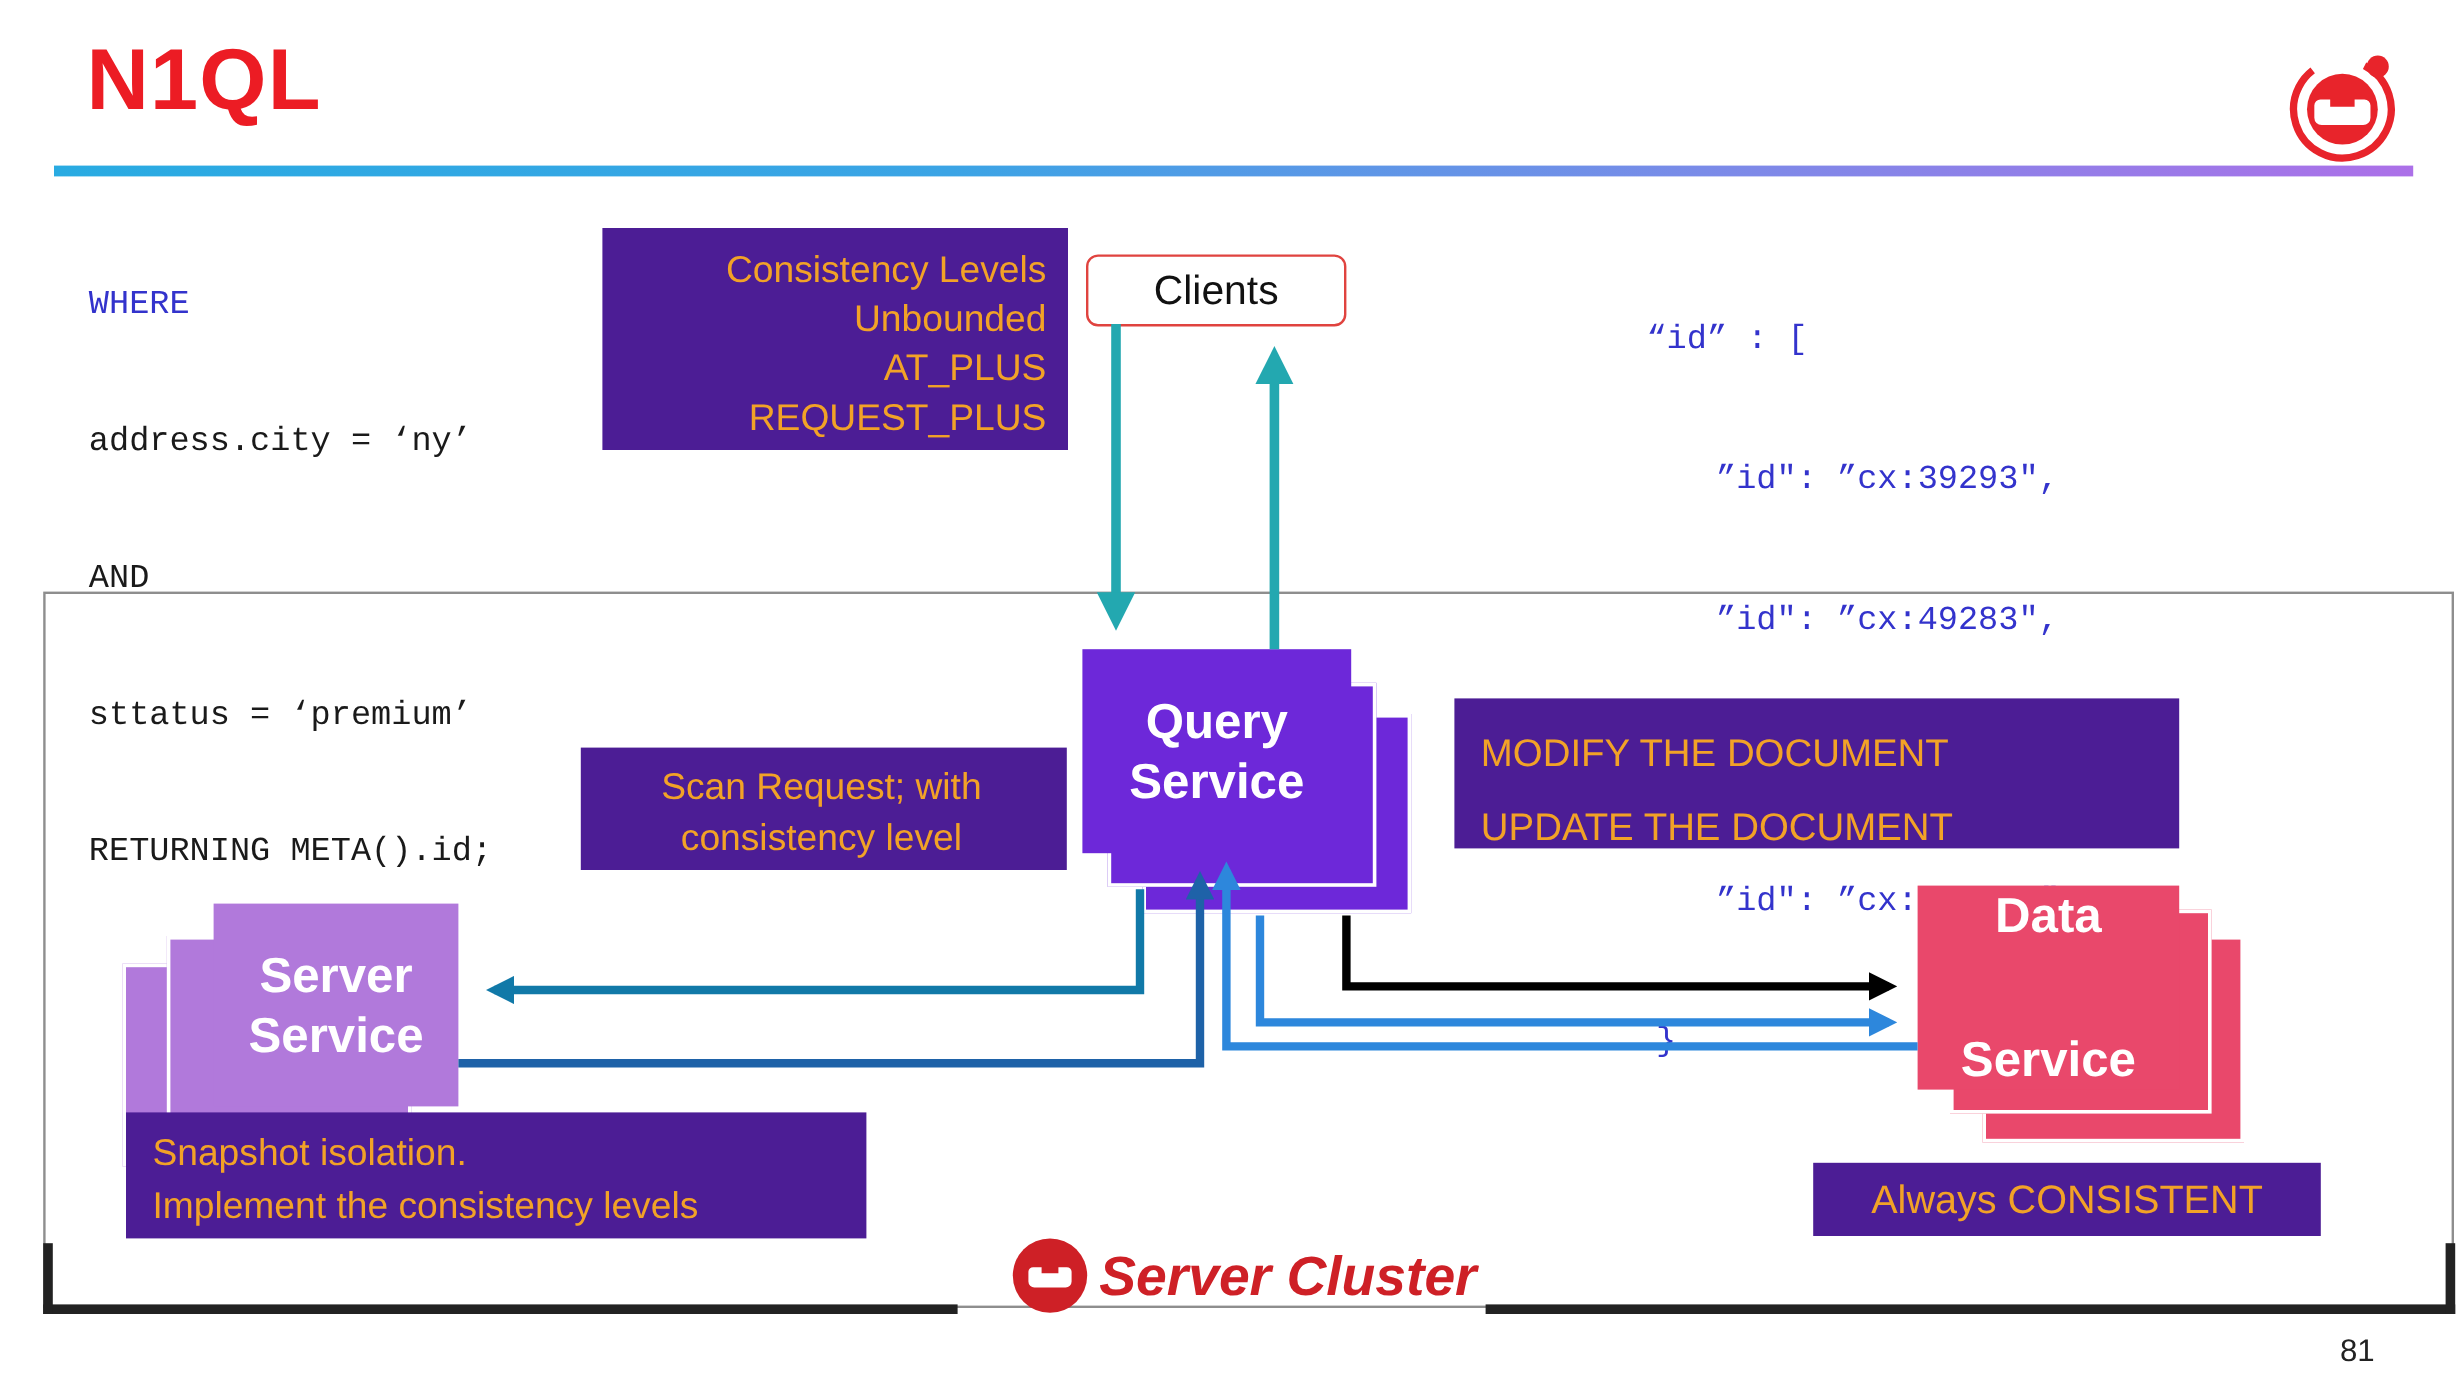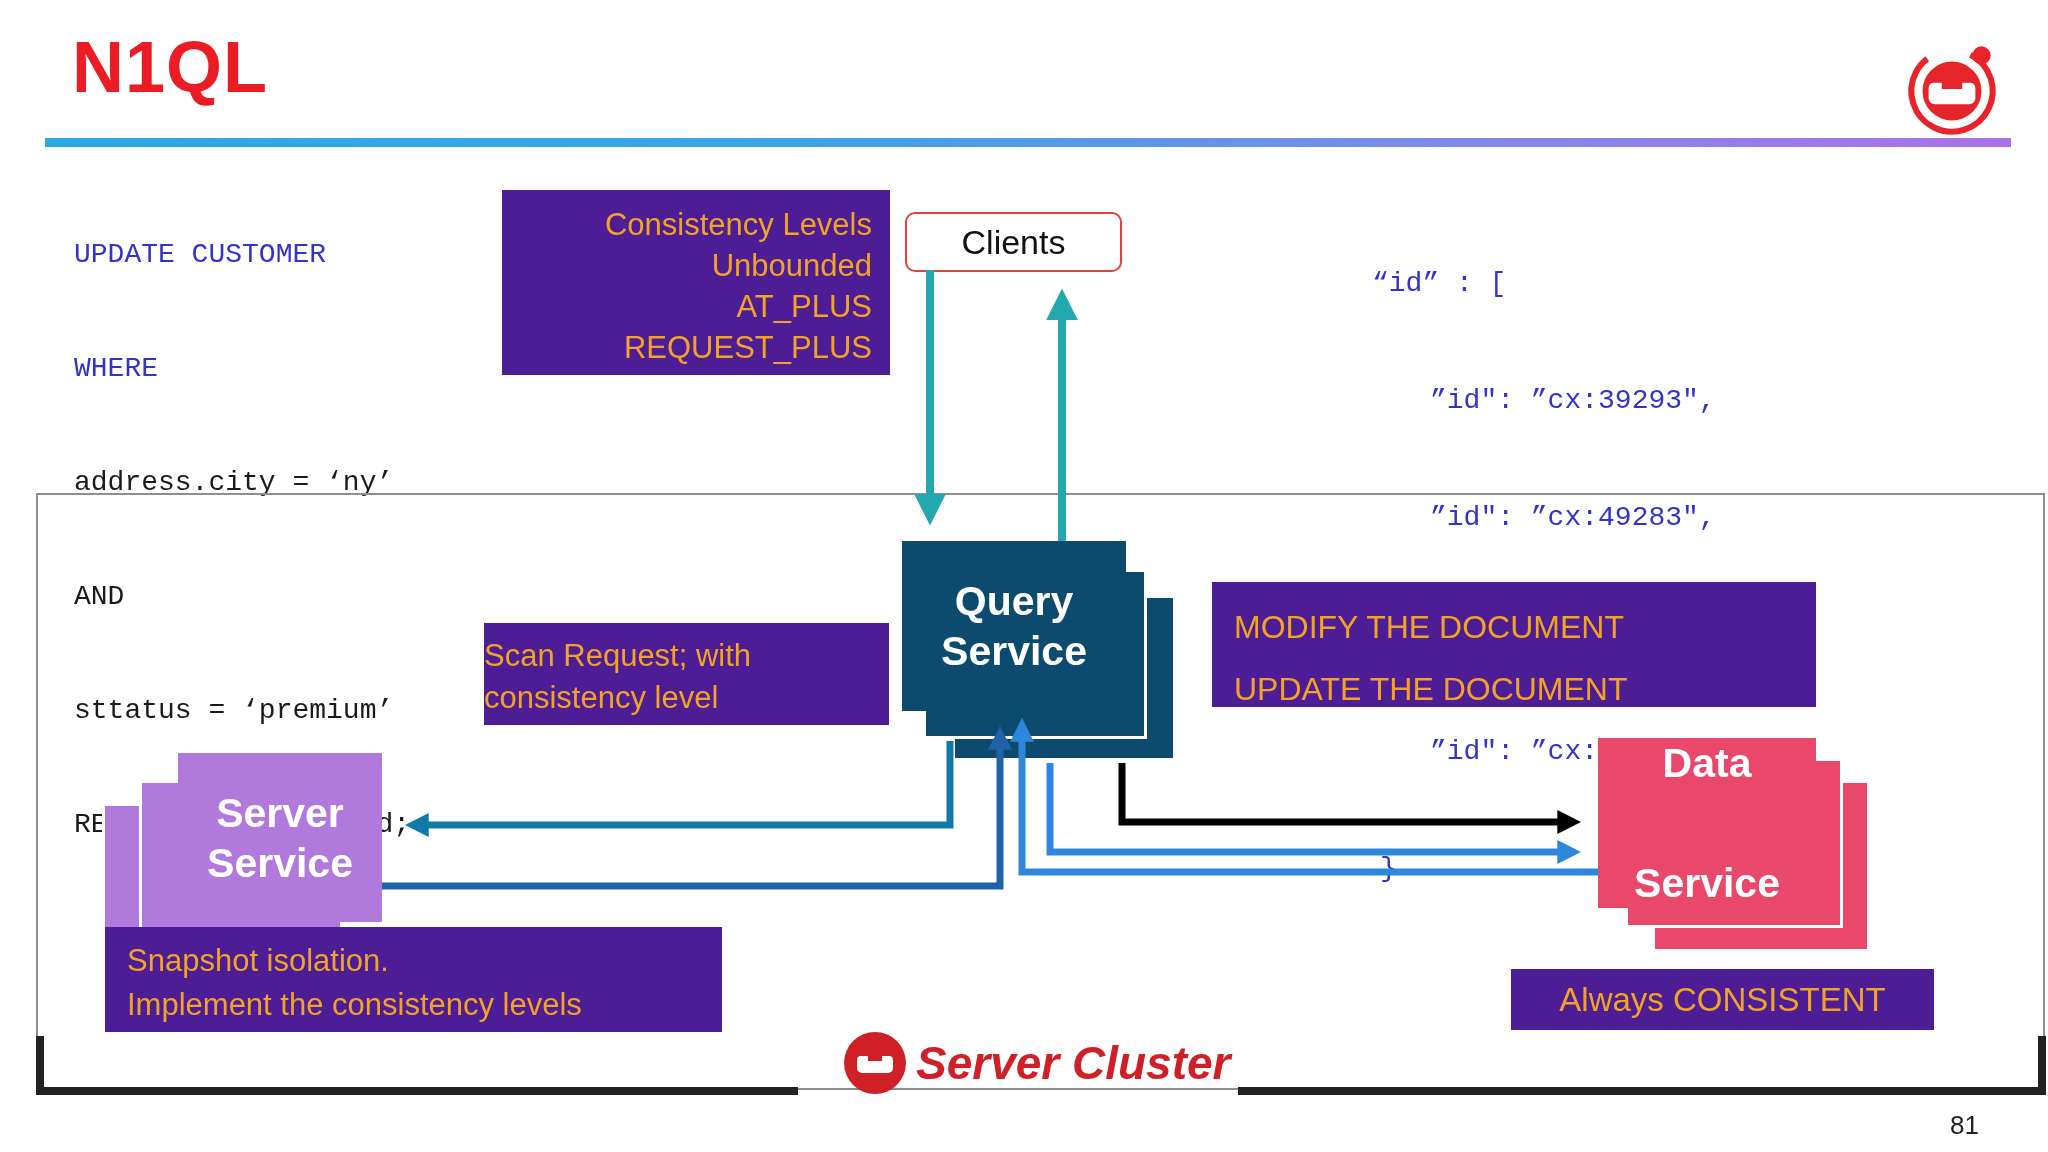--- a/index.html
+++ b/index.html
@@ -21,22 +21,22 @@
   
   .json{left:1372px;top:186px;font-family:"Liberation Mono","DejaVu Sans Mono",monospace;
         font-size:28px;line-height:39px;white-space:pre;color:#3333CC;}
   .json .ind{padding-left:58px;}
   .json .cls{padding-left:8px;}
 
   
   .blackbox{position:absolute;background:#4c1d95;color:#F2A227;box-sizing:border-box;}
   .consistency{left:502px;top:190px;width:388px;height:185px;text-align:right;
                padding:14px 18px 0 0;font-size:31px;line-height:41px;}
-  .scanbox{left:484px;top:623px;width:405px;height:102px;text-align:left;
-           padding:12px 20px 0 0;font-size:31px;line-height:42px;}
+  .scanbox{left:484px;top:623px;width:405px;height:102px;text-align:center;
+           padding:12px 20px 0 16px;font-size:31px;line-height:42px;}
   .modifybox{left:1212px;top:582px;width:604px;height:125px;
              padding:14px 0 0 22px;font-size:32px;line-height:62px;}
   .alwaysbox{left:1511px;top:969px;width:423px;height:61px;display:flex;align-items:center;
              justify-content:center;font-size:33px;}
   .snapshotbox{left:105px;top:927px;width:617px;height:105px;
                padding:12px 0 0 22px;font-size:31px;line-height:44px;z-index:6;}
 
   
   .clients{left:905px;top:212px;width:213px;height:56px;border:2px solid #E0433F;border-radius:10px;
            background:#fff;color:#111;font-size:34px;display:flex;align-items:center;justify-content:center;}
@@ -47,21 +47,21 @@
   .thick-bl{left:36px;top:1087px;width:762px;height:8px;}
   .thick-br{left:1238px;top:1087px;width:808px;height:8px;}
   .stub-l{left:36px;top:1036px;width:8px;height:59px;}
   .stub-r{left:2038px;top:1036px;width:8px;height:59px;}
 
   
   .svc{position:absolute;box-sizing:border-box;}
   .svc.back{border:3px solid #ffffff;}
   .svc-label{position:absolute;display:flex;flex-direction:column;align-items:center;justify-content:center;
              color:#fff;font-weight:bold;font-size:41px;line-height:50px;text-align:center;}
-  .orange{background:#0c4a6e;}
+  .orange{background:#6d28d9;}
   .purple{background:#B179DB;}
   .pink{background:#E9486B;}
 
   
   .arrows{left:0;top:0;z-index:4;pointer-events:none;}
 
   
   .cluster-label-text{left:916px;top:1034px;height:58px;line-height:58px;font-size:46px;
                       font-weight:bold;font-style:italic;color:#CE2026;z-index:7;}
   .cb-logo-bottom{left:843px;top:1031px;z-index:7;}
@@ -77,21 +77,20 @@
   <div class="abs grad-bar"></div>
 
   <svg class="abs cb-logo-top" width="118" height="118" viewBox="0 0 116 116">
     <circle cx="58" cy="58" r="40" fill="none" stroke="#E8242B" stroke-width="6" stroke-dasharray="206 45" transform="rotate(-63 58 58)"></circle>
     <circle cx="87" cy="23" r="9" fill="#E8242B"></circle>
     <circle cx="58" cy="58" r="29" fill="#E8242B"></circle>
     <path d="M40,50 h8 v6 h20 v-6 h8 a5,5 0 0 1 5,5 v10 a6,6 0 0 1 -6,6 H41 a6,6 0 0 1 -6,-6 v-10 a5,5 0 0 1 5,-5 z" fill="#ffffff"></path>
   </svg>
 
   <div class="abs sql">
-    <div class="kw">UPDATE CUSTOMER</div>
     <div class="kw">WHERE</div>
     <div>address.city = ‘ny’</div>
     <div>AND</div>
     <div>sttatus = ‘premium’</div>
     <div>RETURNING META().id;</div>
   </div>
 
   <div class="blackbox consistency">
     <div>Consistency Levels</div>
     <div>Unbounded</div>

